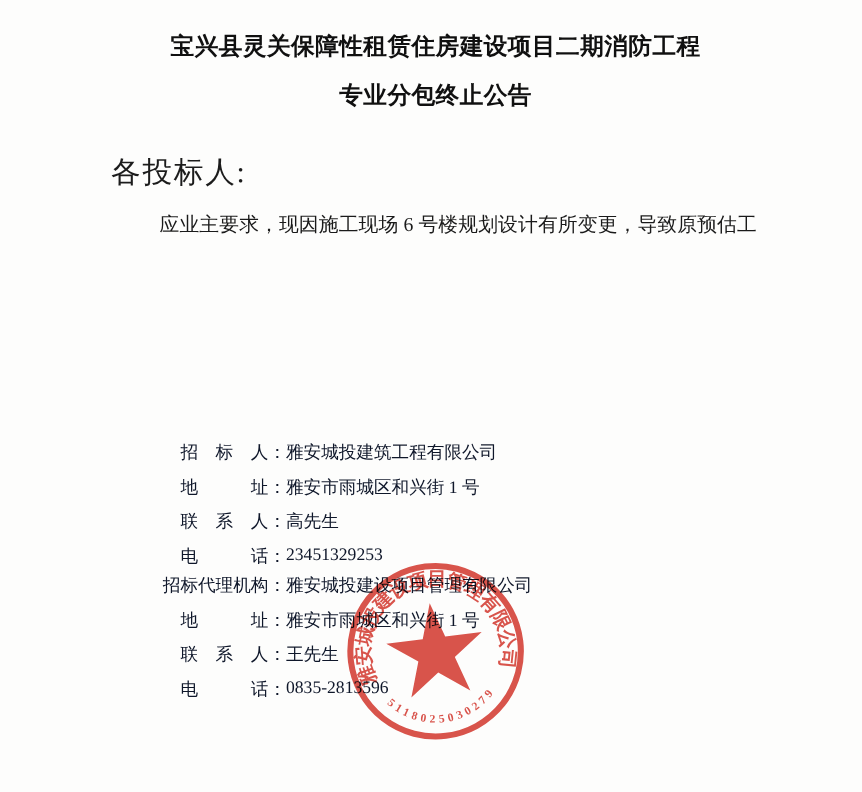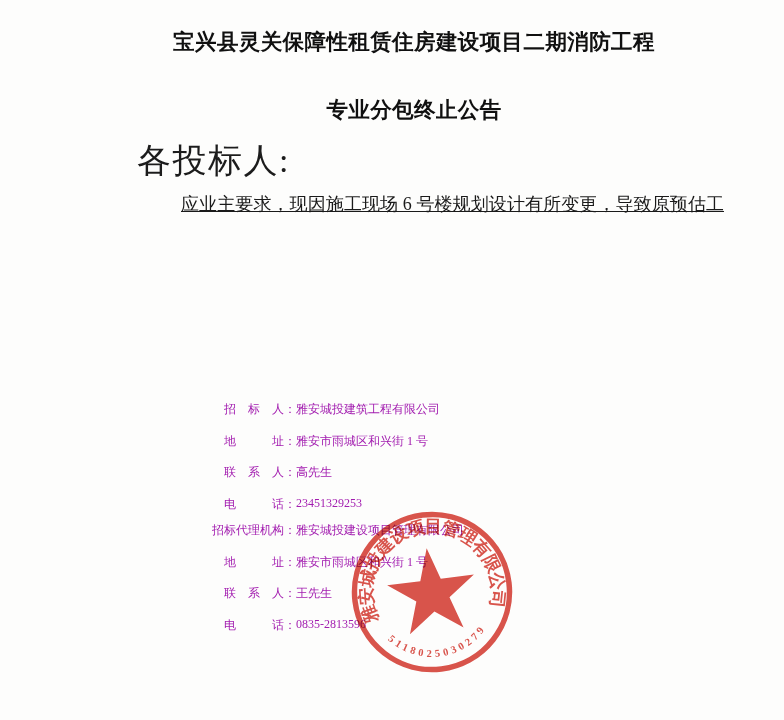--- a/index.html
+++ b/index.html
@@ -2,46 +2,45 @@
 <html><head>
 <meta charset="utf-8">
 <style>
   html,body{margin:0;padding:0;}
   body{
     width:784px;height:720px;position:relative;overflow:hidden;
     background:#fdfdfc;
     font-family:"Liberation Serif", serif;
     color:#161616;
   }
-  .page{position:absolute;inset:0;background:#fdfdfc;margin-left:36px;}
+  .page{position:absolute;inset:0;background:#fdfdfc;}
   .title{
     position:absolute;left:8px;right:0;text-align:center;
     font-size:21.5px;font-weight:bold;letter-spacing:0.4px;color:#101010;
   }
   .title-1{top:27px;}
-  .title-2{top:95px;}
+  .title-2{top:72px;}
   .salutation{
     position:absolute;left:101px;top:138px;
-    font-size:34px;letter-spacing:1.5px;color:#1c1c1c;
+    font-size:27px;letter-spacing:1.5px;color:#1c1c1c;
   }
   .body-text{
     position:absolute;left:100px;top:184px;width:588px;
     font-size:18px;line-height:40px;color:#1a1a1a;
   }
   .body-line{white-space:nowrap;}
   .body-line.full{
     white-space:normal;
     text-align:justify;
     text-align-last:justify;
-    text-decoration:underline;
   }
   .body-line.indent{text-indent:45px;}
   .contact{
     position:absolute;left:136px;
-    font-size:12px;color:#a21caf;
+    font-size:16px;color:#0f172a;
   }
   .contact-row{display:flex;height:31.5px;align-items:flex-start;white-space:pre;}
   .contact-label{
     display:inline-block;width:124px;text-align:right;
     flex:0 0 124px;
   }
   .contact-value{display:inline-block;font-family:Liberation Serif, serif;}
   .block-1{top:401px;}
   .block-2{top:522px;}
   .seal{

